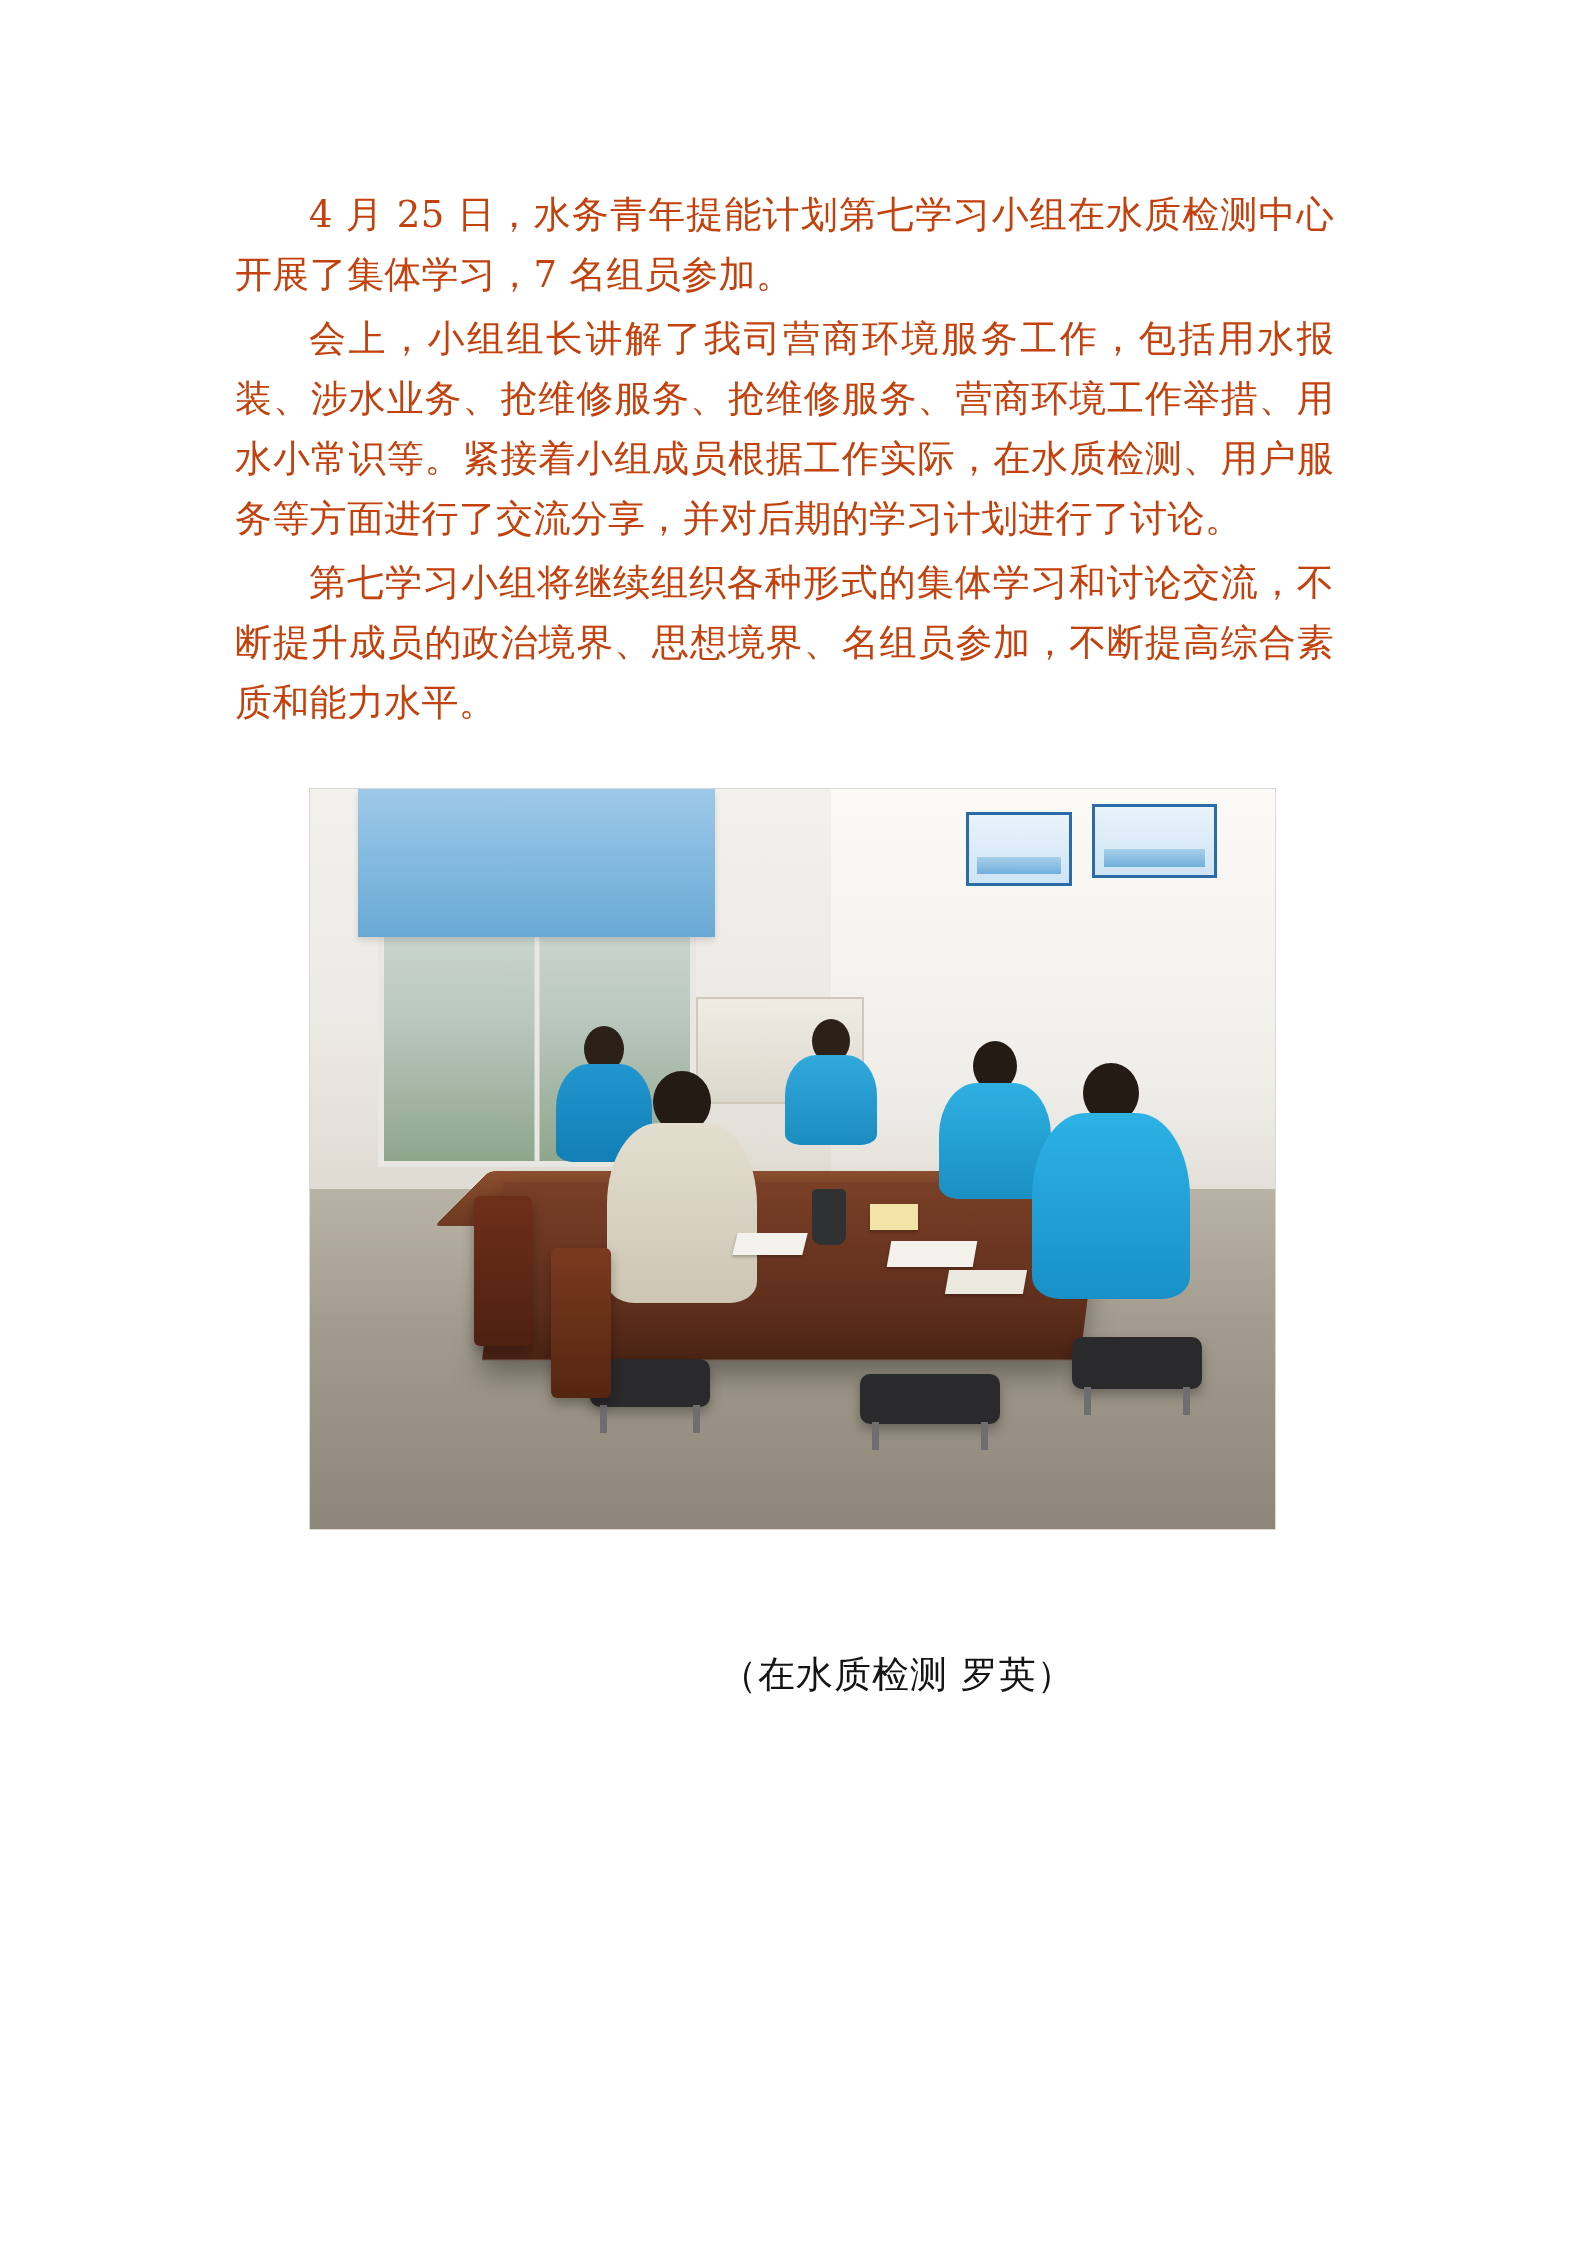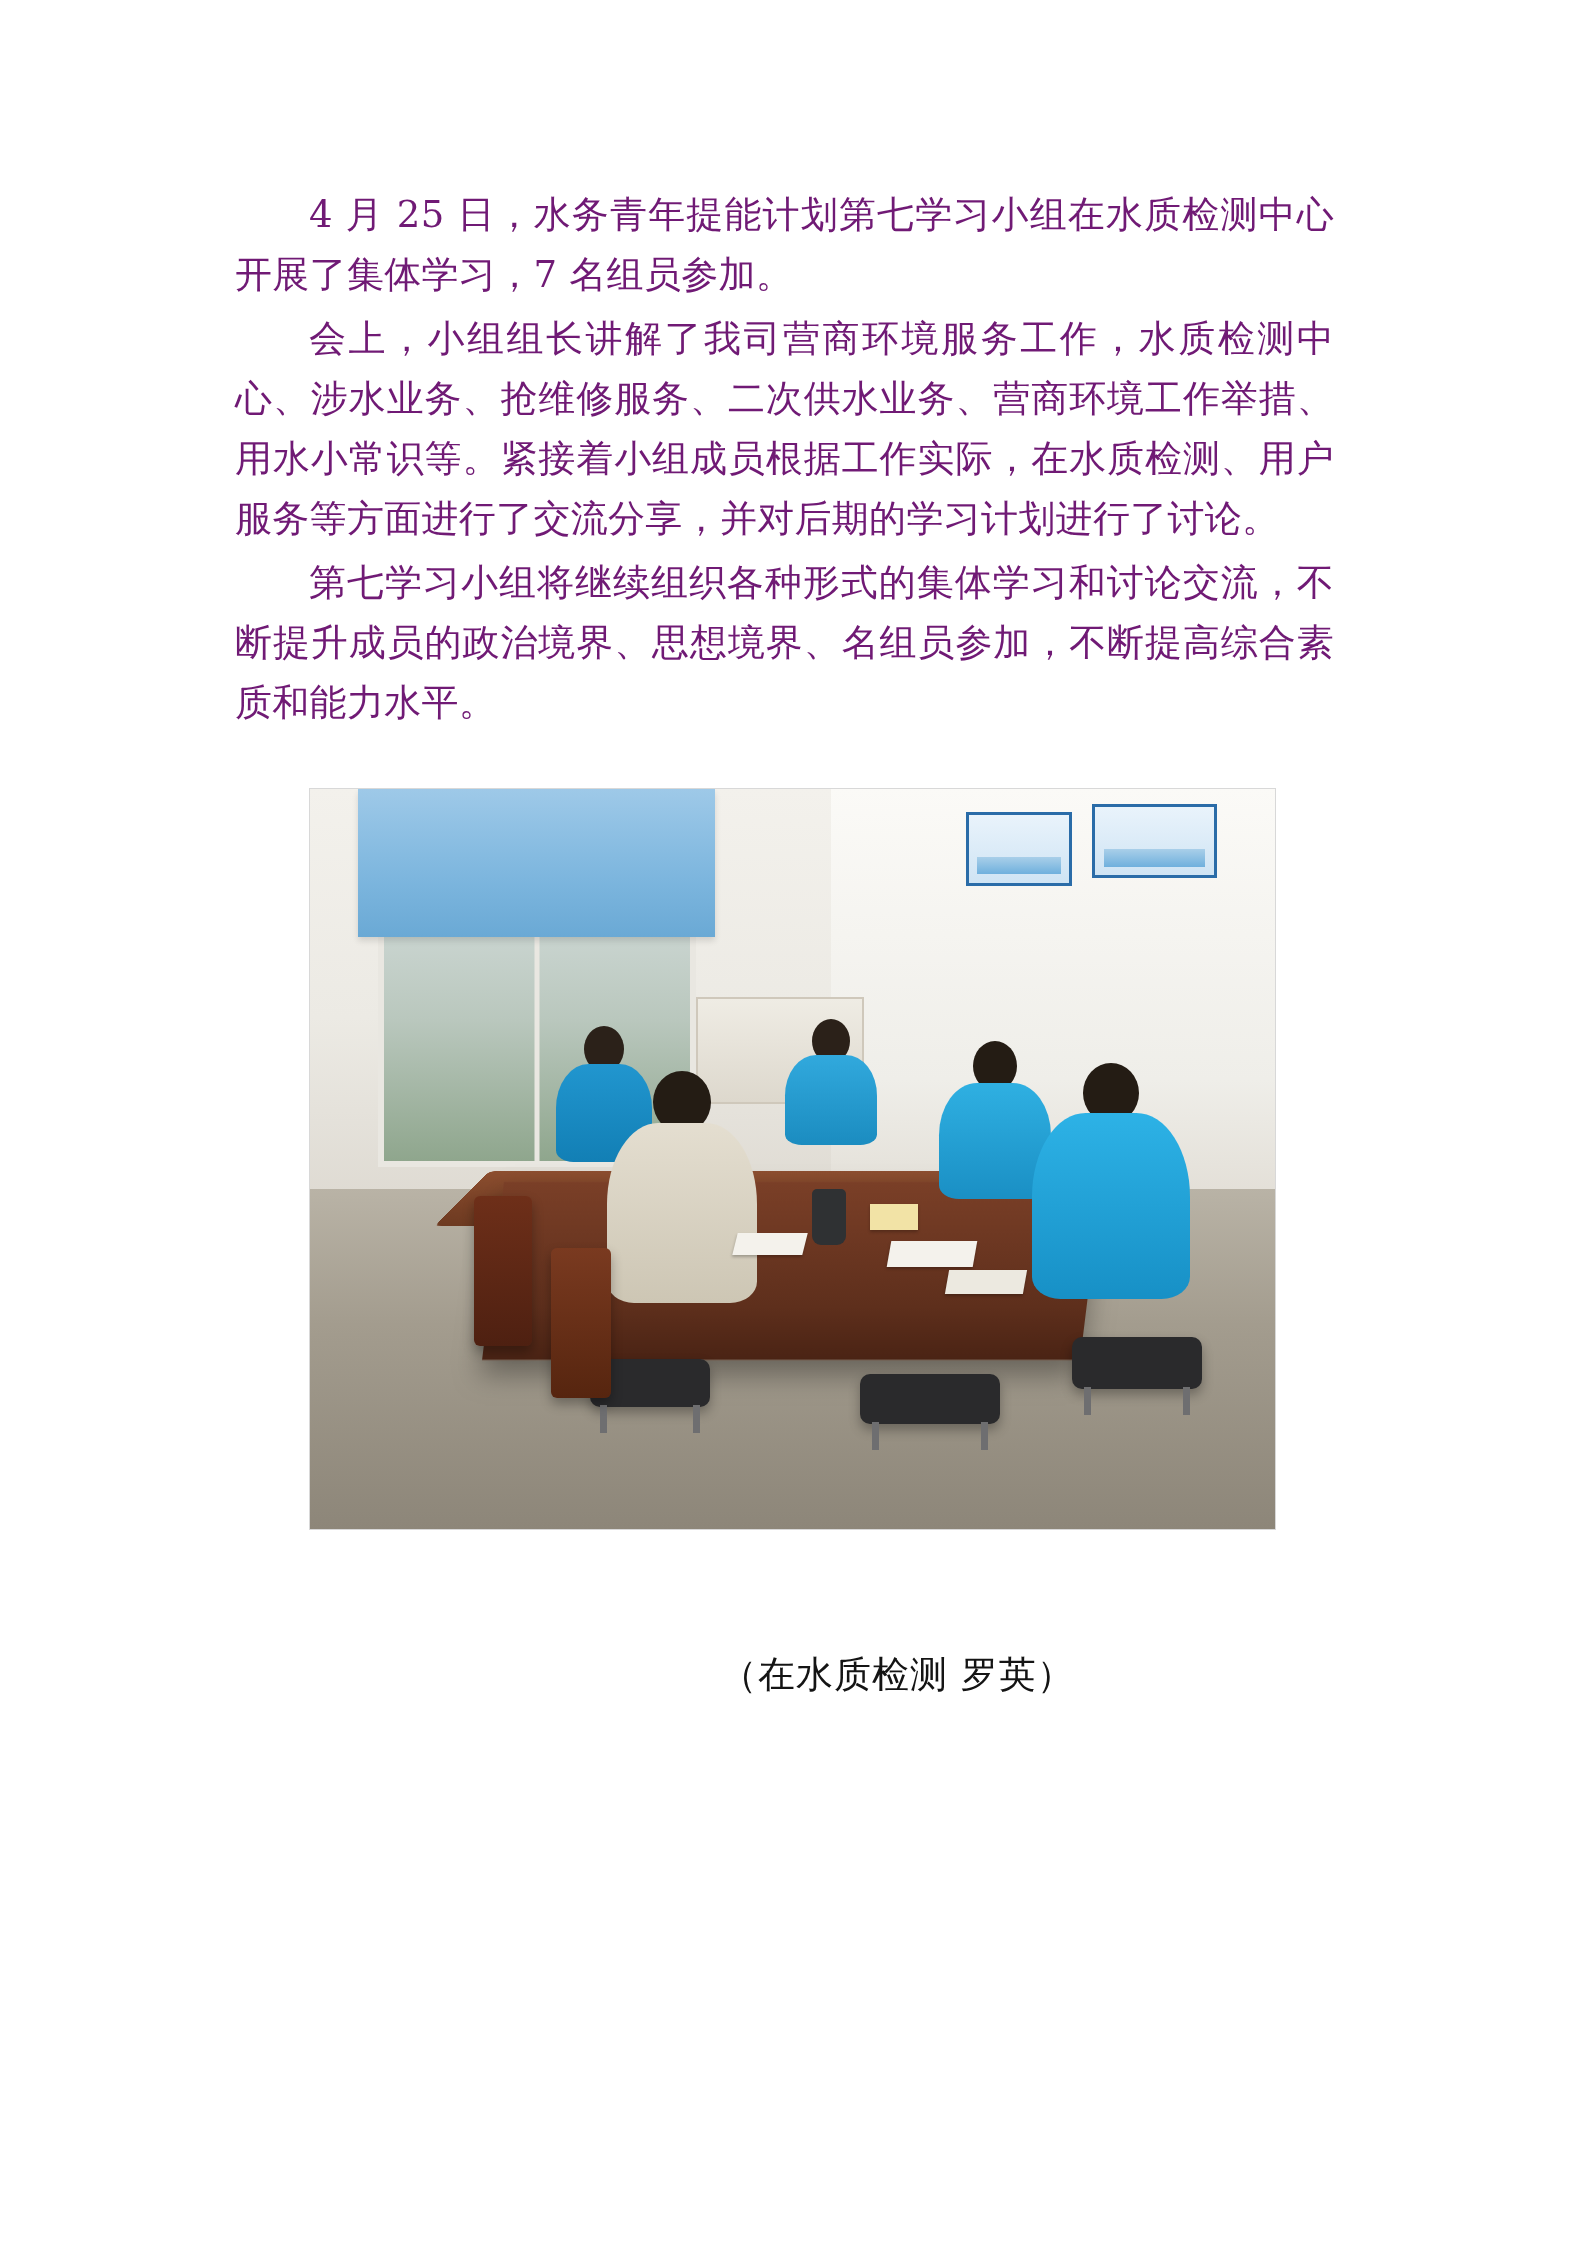--- a/index.html
+++ b/index.html
@@ -25,21 +25,21 @@
     width: 1115px;
   }
   .para {
     font-size: 37px;
     line-height: 1.62;
     text-indent: 2em;
     text-align: justify;
     text-justify: inter-ideograph;
     margin: 0 16px 4px 0;
     letter-spacing: 0.3px;
-    color: #701a75;
+    color: #c2410c;
   }
   .photo-wrap {
     margin-top: 56px;
     display: flex;
     justify-content: center;
   }
   .photo {
     width: 965px;
     height: 740px;
     position: relative;
@@ -134,21 +134,21 @@
     position: absolute; background: #f4f2ec; box-shadow: 0 2px 3px rgba(0,0,0,.25);
   }
 </style>
 </head>
 <body>
 
 <div class="page">
   <div class="doc-body">
 
     <p class="para">4 月 25 日，水务青年提能计划第七学习小组在水质检测中心开展了集体学习，7 名组员参加。</p>
-    <p class="para">会上，小组组长讲解了我司营商环境服务工作，水质检测中心、涉水业务、抢维修服务、二次供水业务、营商环境工作举措、用水小常识等。紧接着小组成员根据工作实际，在水质检测、用户服务等方面进行了交流分享，并对后期的学习计划进行了讨论。</p>
+    <p class="para">会上，小组组长讲解了我司营商环境服务工作，包括用水报装、涉水业务、抢维修服务、抢维修服务、营商环境工作举措、用水小常识等。紧接着小组成员根据工作实际，在水质检测、用户服务等方面进行了交流分享，并对后期的学习计划进行了讨论。</p>
     <p class="para">第七学习小组将继续组织各种形式的集体学习和讨论交流，不断提升成员的政治境界、思想境界、名组员参加，不断提高综合素质和能力水平。</p>
 
     <div class="photo-wrap">
       <div class="photo">
         <div class="ph-wall"></div>
         <div class="ph-wall-right"></div>
 
         <div class="ph-poster p1">
             <div class="bar"></div>
           </div>

